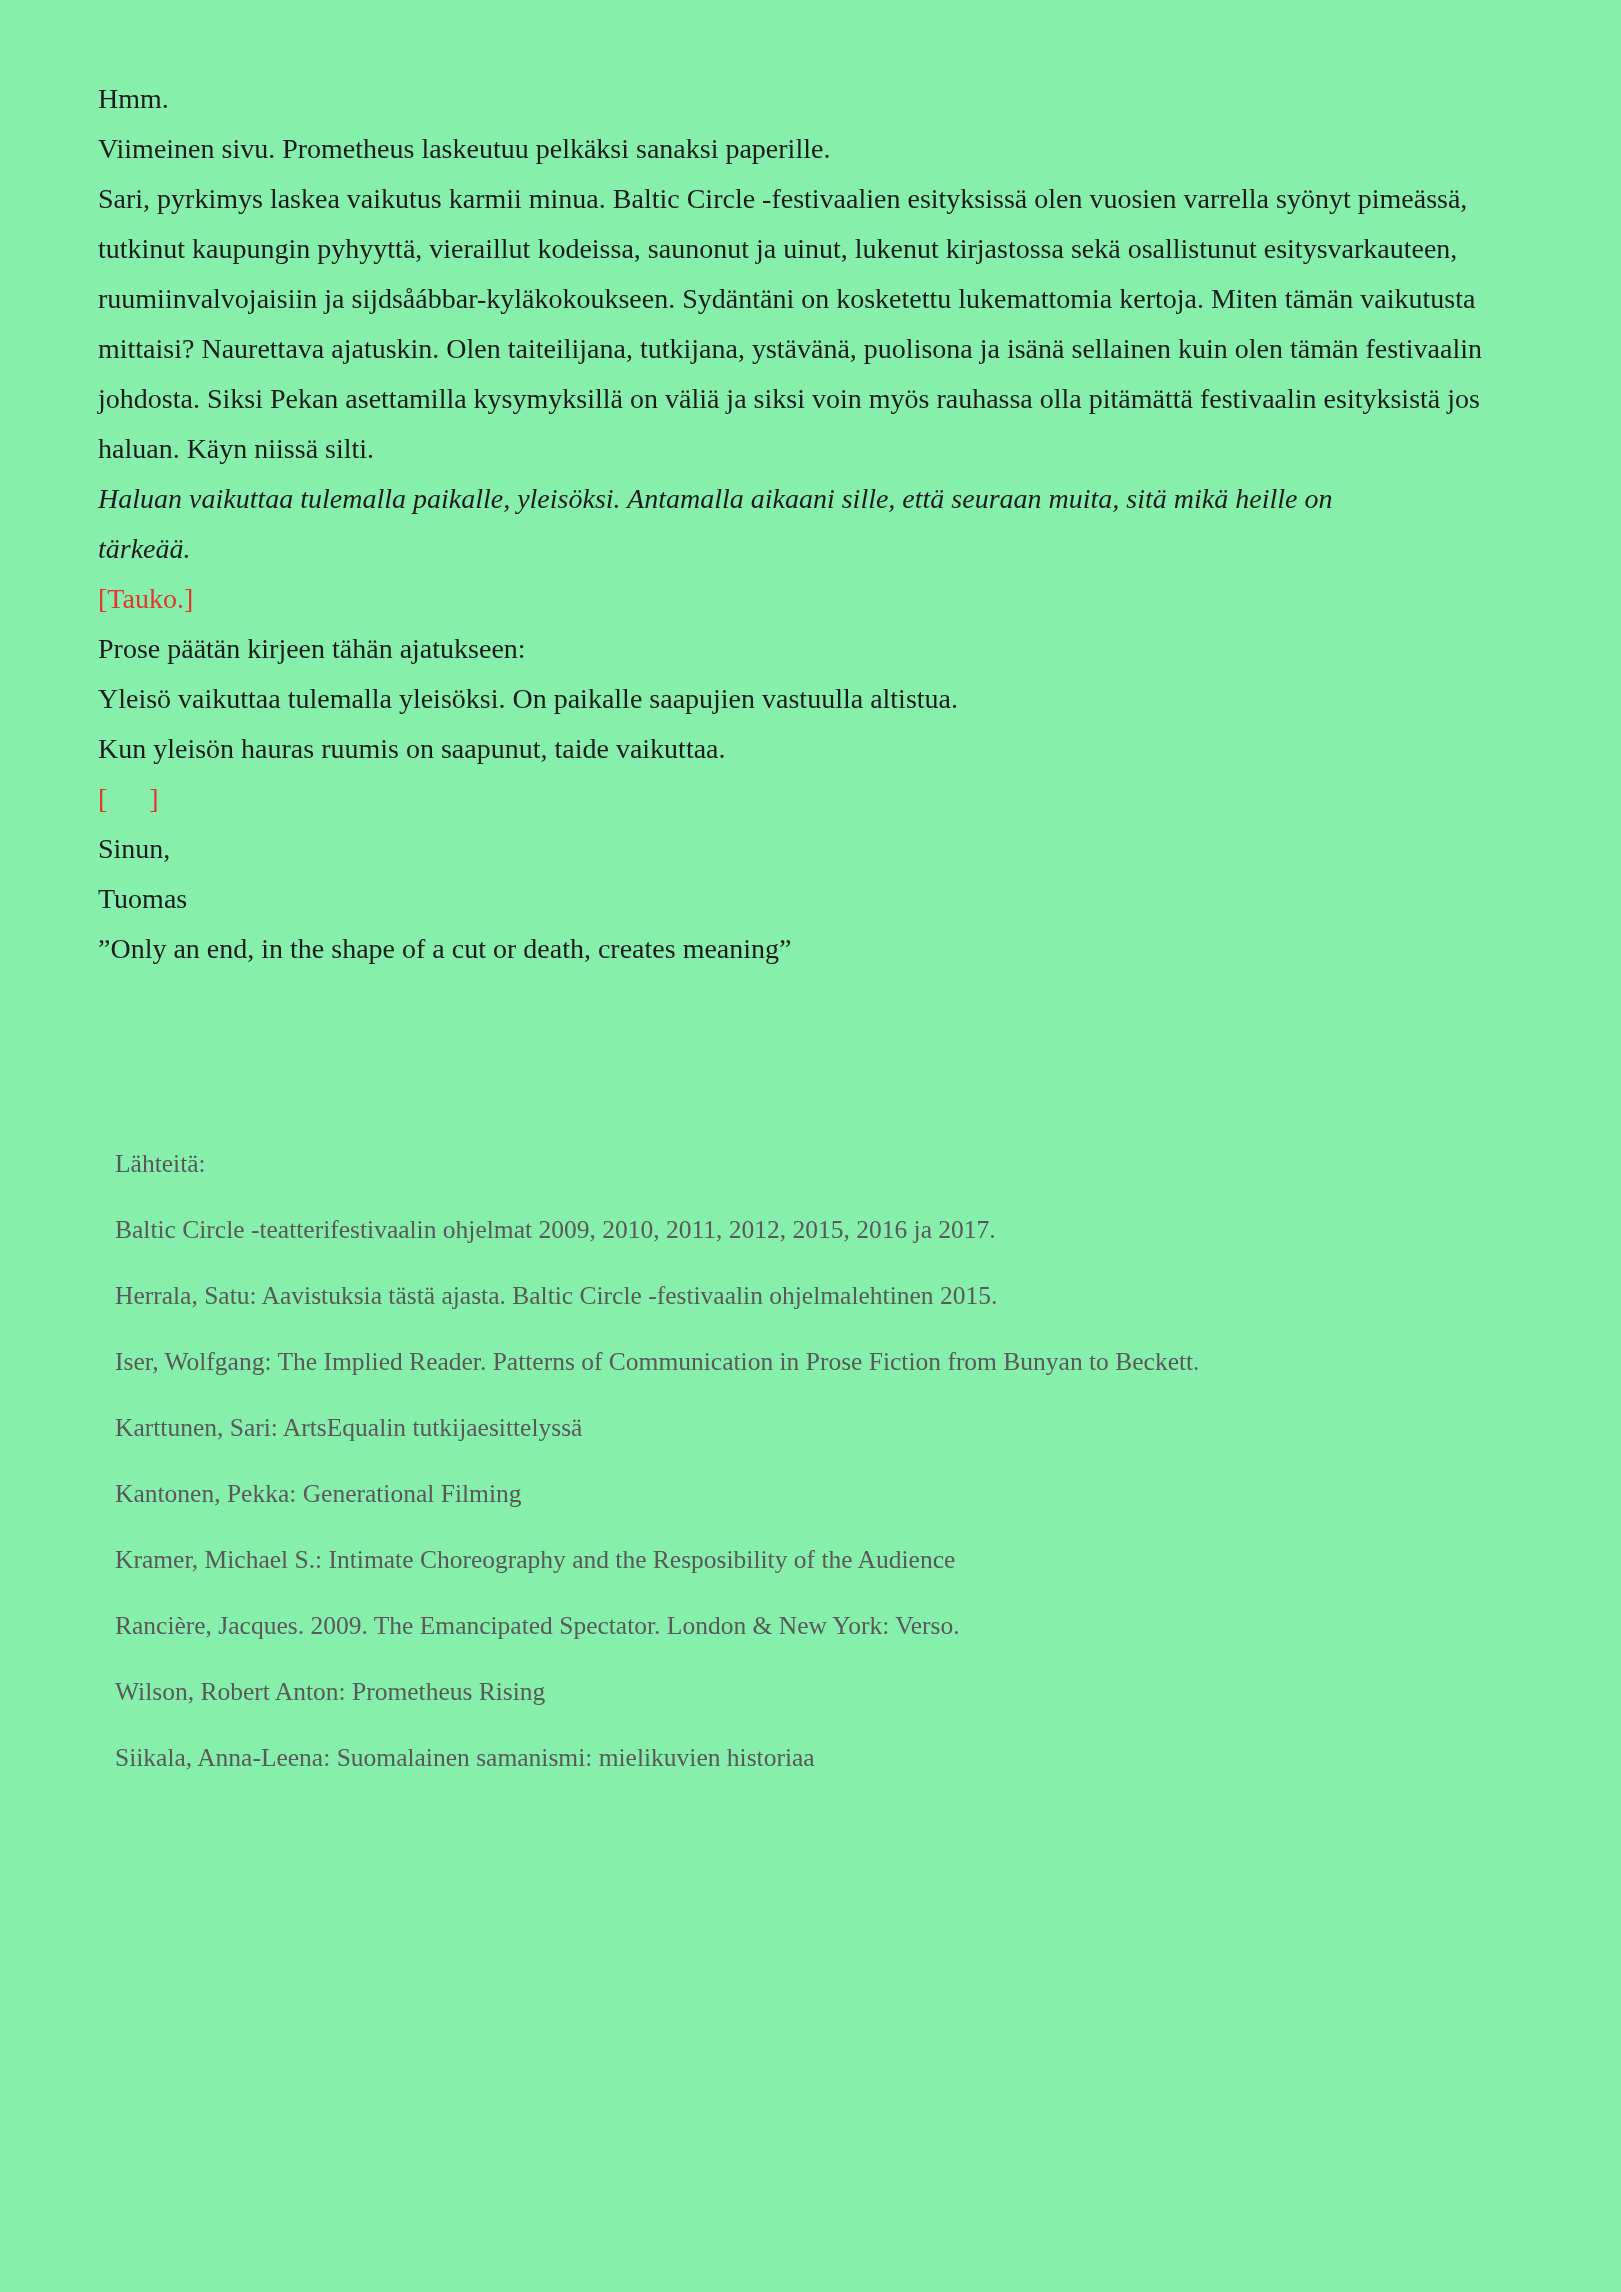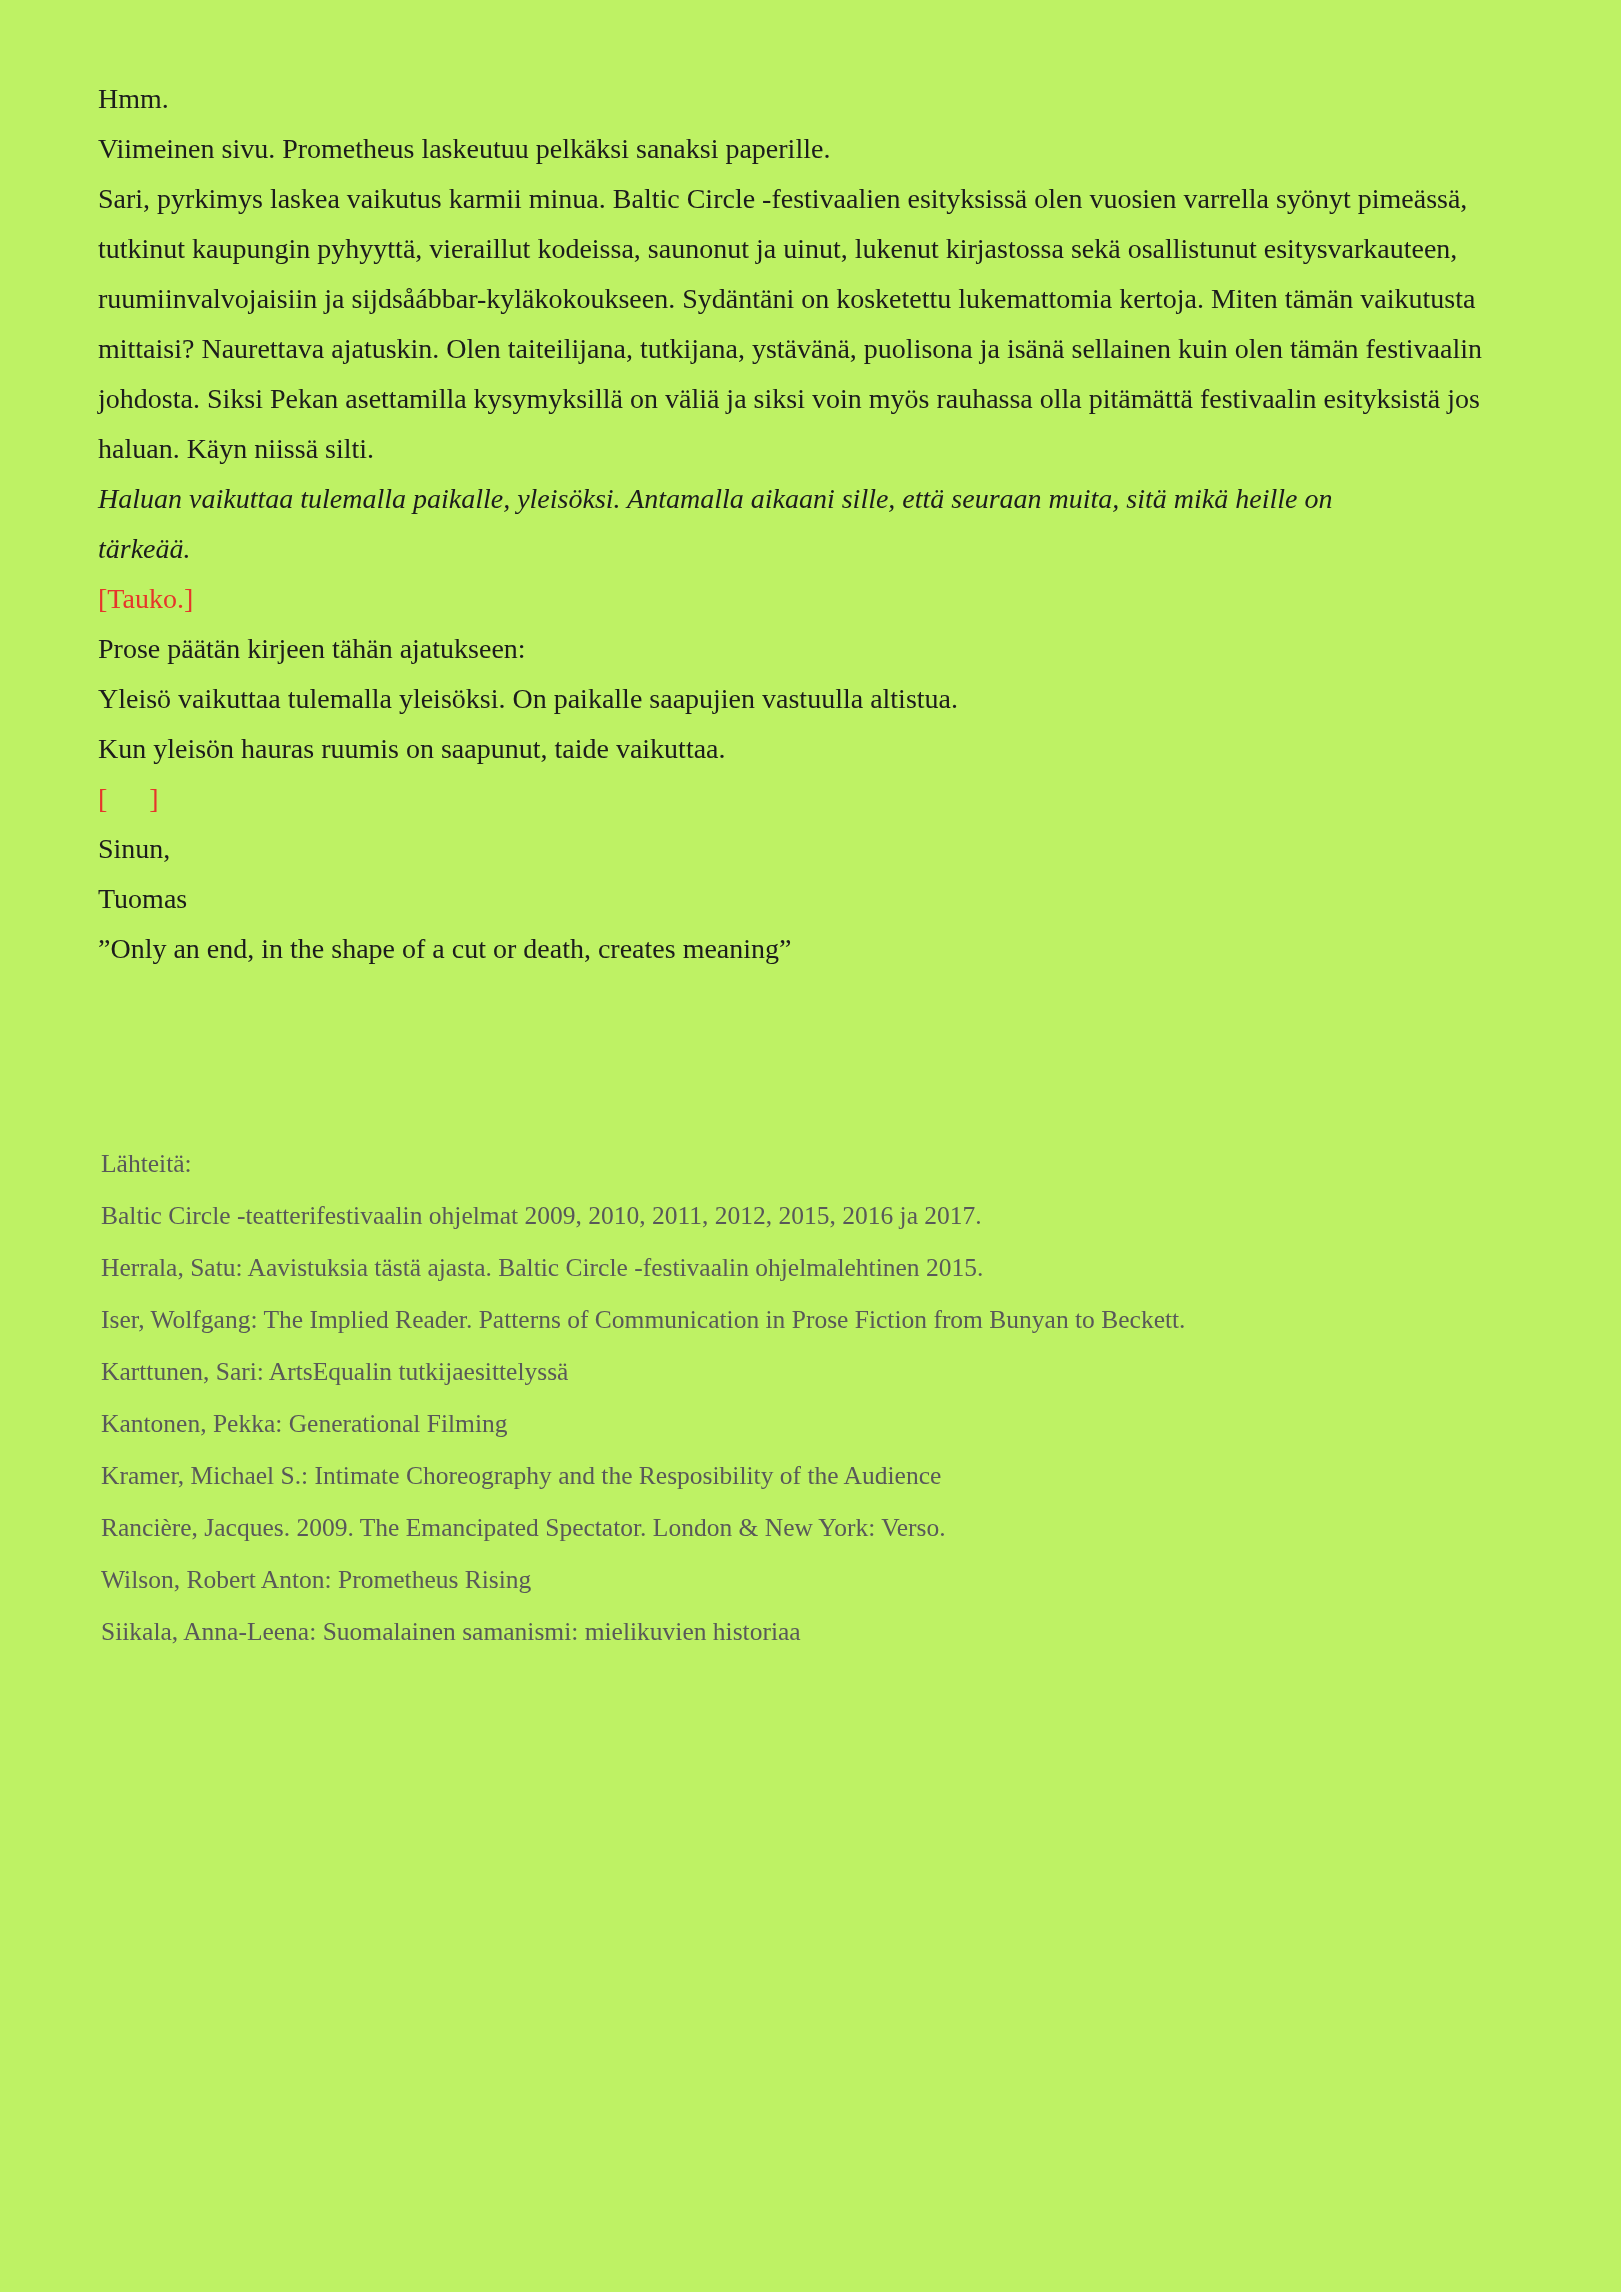--- a/index.html
+++ b/index.html
@@ -5,21 +5,21 @@
   html, body {
     margin: 0;
     padding: 0;
     background: #ffffff;
   }
   .page {
     position: relative;
     width: 1621px;
     height: 2293px;
     box-sizing: border-box;
-    background: #bef264;
+    background: #86efac;
     padding: 74px 82px 39px 98px;
     font-family: "Liberation Serif", "DejaVu Serif", serif;
     color: #1c1c1c;
     overflow: hidden;
   }
   .letter p {
     margin: 0;
     font-size: 28px;
     line-height: 50px;
     text-align: left;
@@ -28,21 +28,21 @@
   .mt-tauko   { margin-top: 102px; }
   .mt-after   { margin-top: 102px; }
   .mt-sig     { margin-top: 55px; }
   .narrow     { max-width: 1284px; font-style: italic; }
   .pre        { white-space: pre; }
   .quote      { }
   .sources {
     margin-top: 165px;
   }
   .sources p {
-    margin: 3px;
+    margin: 17px;
     font-size: 25.5px;
     line-height: 49px;
     text-align: left;
   }
 </style>
 </head>
 <body>
 
 <div class="page">
 

